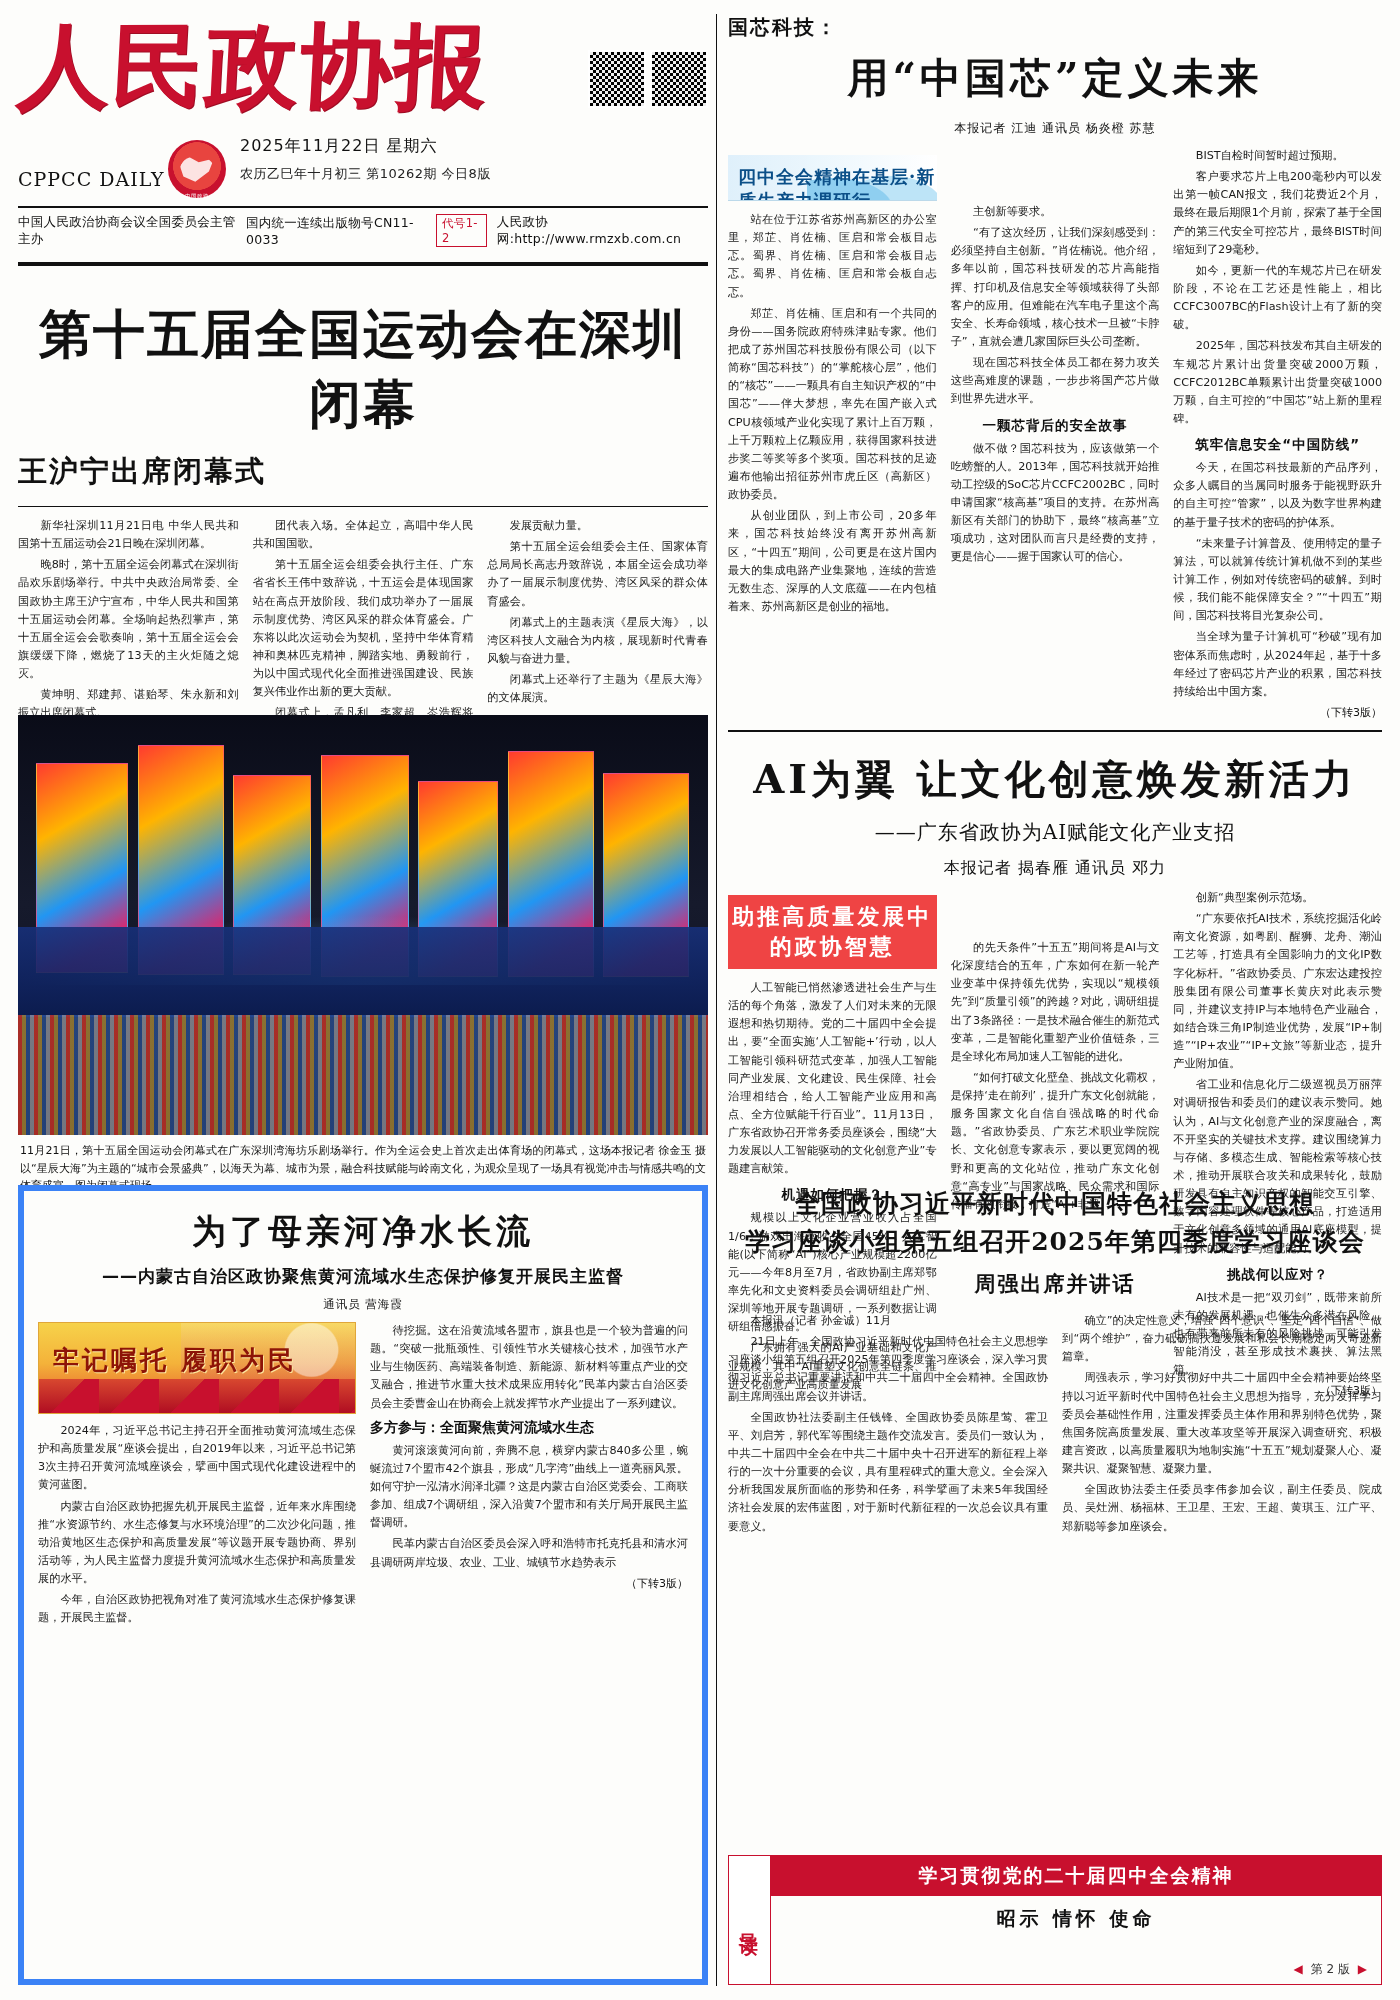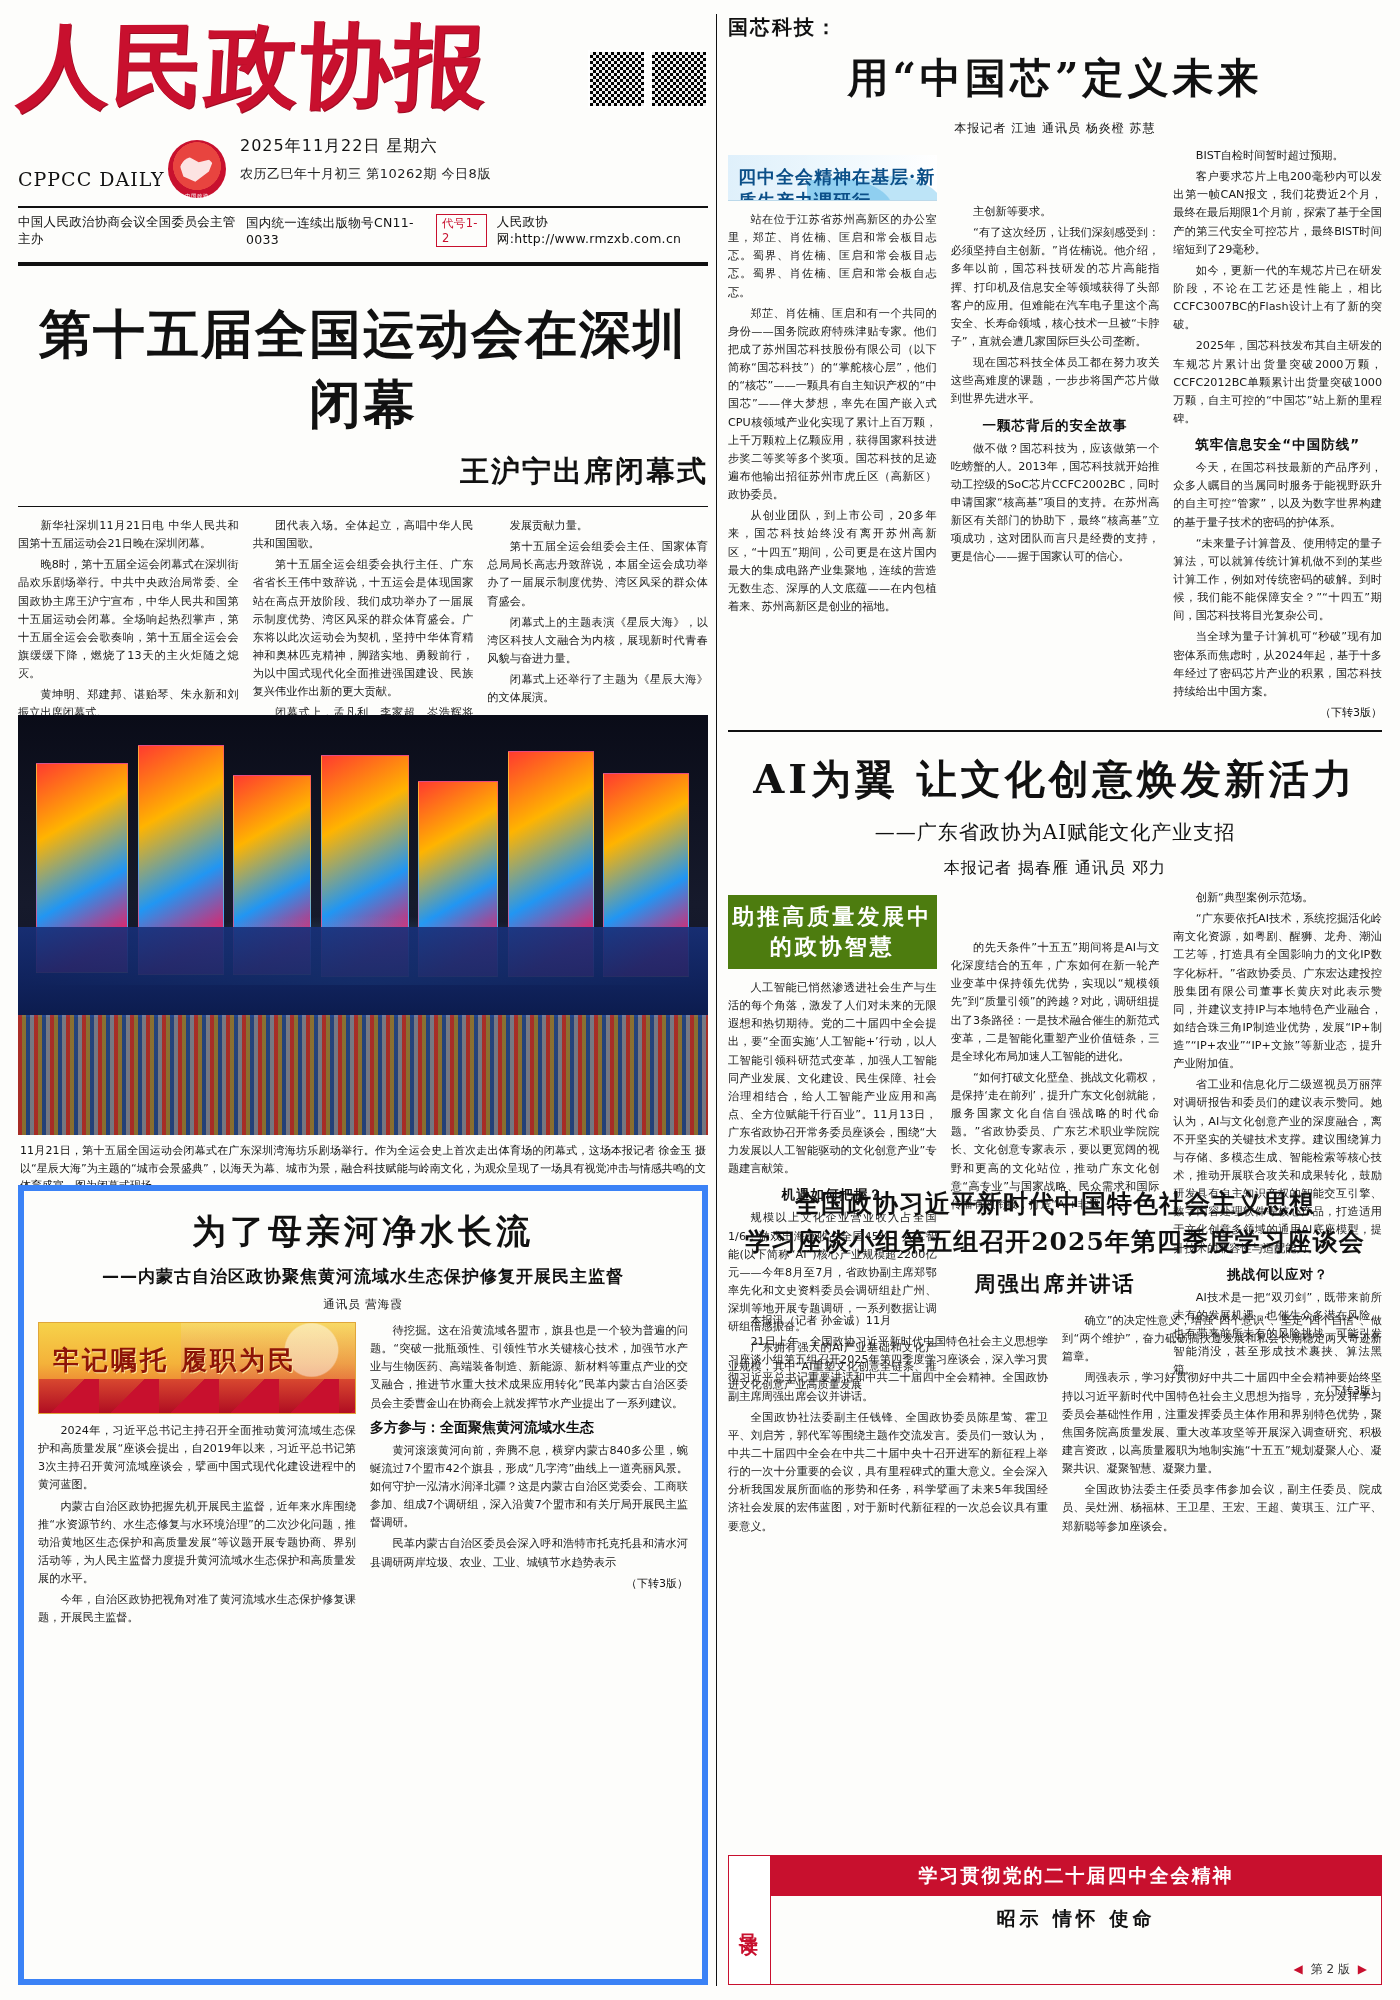--- a/index.html
+++ b/index.html
@@ -68,21 +68,21 @@
   .mast-rule2 { border-top:3px solid #111; border-bottom:1px solid #111; height:4px; }
 
   
   .lead { position:absolute; left:18px; top:300px; width:690px; }
   .lead h1 {
     margin:0; font-family:"DejaVu Serif","Liberation Serif",serif;
     font-size:52px; font-weight:bold; letter-spacing:2px; text-align:center;
   }
   .lead h2 {
     margin:12px 0 0; font-family:"DejaVu Serif","Liberation Serif",serif;
-    font-size:29px; font-weight:bold; letter-spacing:2px; text-align:right;
+    font-size:29px; font-weight:bold; letter-spacing:2px; text-align:left;
   }
   .lead-rule { border-bottom:1px solid #111; margin:14px 0 10px; }
 
   
   .cols3 { display:flex; gap:14px; }
   .cols3 .col { flex:1; }
   .bodytext {
     font-size:11.2px; line-height:1.62; text-align:justify; color:#1a1a1a;
     font-family:"DejaVu Sans","Liberation Sans",sans-serif;
   }
@@ -188,21 +188,21 @@
   .sub-h { font-size:13.5px; font-weight:bold; text-align:center; margin:8px 0 5px; letter-spacing:1px;}
 
   
   .ai-head {
     text-align:center; font-family:"DejaVu Serif","Liberation Serif",serif;
     font-size:40px; font-weight:bold; letter-spacing:4px; margin:20px 0 0;
   }
   .ai-sub { text-align:center; font-size:20px; margin:12px 0 0; letter-spacing:1px; font-family:"DejaVu Serif","Liberation Serif",serif;}
   .ai-by { text-align:center; font-size:16px; margin:12px 0 10px; letter-spacing:1px; }
   .redbar {
-    background:#4d7c0f; color:#fff; text-align:center; font-size:22px; font-weight:bold;
+    background:#ef4444; color:#fff; text-align:center; font-size:22px; font-weight:bold;
     letter-spacing:3px; padding:7px 0; margin:6px 0 10px;
     font-family:"DejaVu Serif","Liberation Serif",serif;
   }
 
   
   .br { position:absolute; left:728px; top:1185px; width:654px; }
   .br h2 {
     text-align:center; font-family:"DejaVu Serif","Liberation Serif",serif;
     font-size:25px; font-weight:bold; letter-spacing:1px; line-height:1.5; margin:0;
   }

